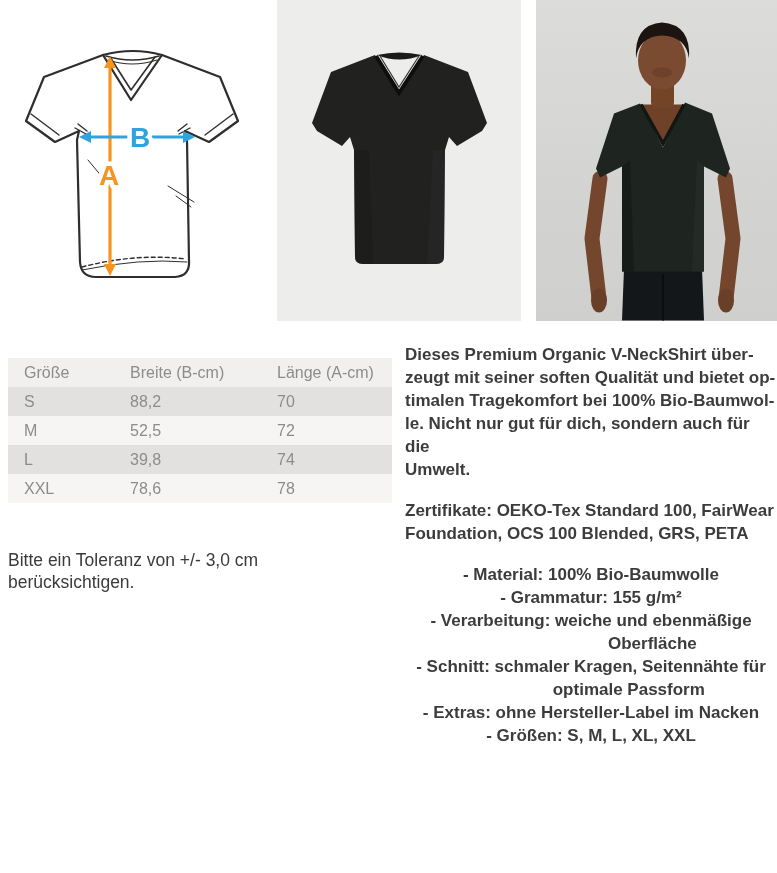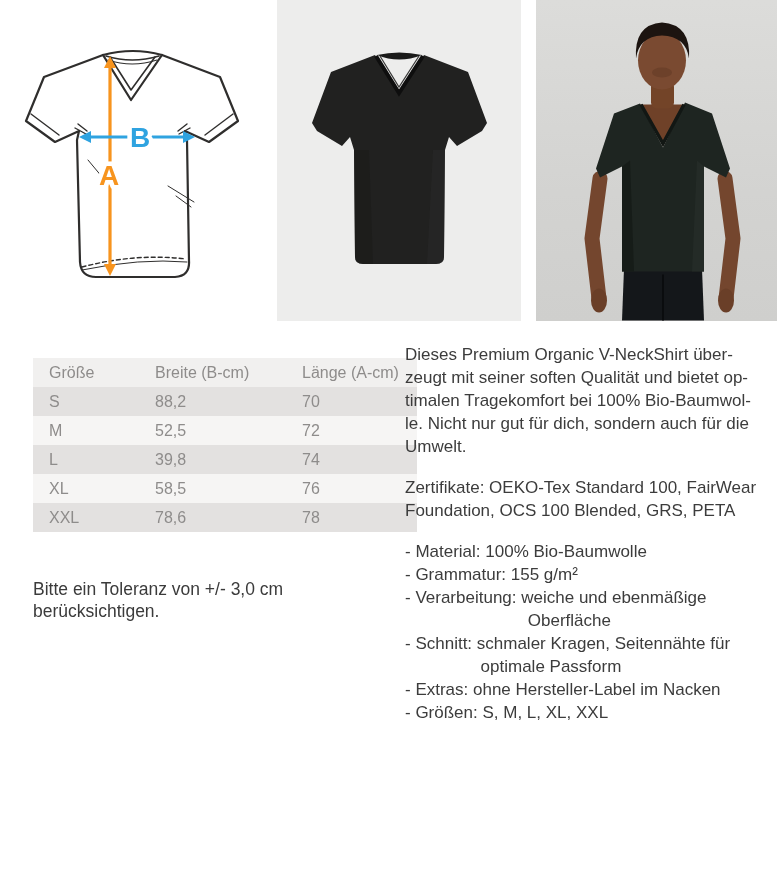--- a/index.html
+++ b/index.html
@@ -14,22 +14,22 @@
   .gallery { display: flex; height: 321px; align-items: stretch; }
   .img-box { position: relative; overflow: hidden; }
   .img-diagram { width: 277px; background: #ffffff; }
   .img-product { width: 244px; background: #ededec; }
   .gallery-gap { width: 15px; background: #ffffff; }
   .img-model { flex: 1; background: linear-gradient(180deg, #dcdcda 0%, #d3d3d1 60%, #cfcfcd 100%); }
   .img-box svg { display: block; width: 100%; height: 100%; }
 
   
   .content { display: flex; margin-top: 22px; }
-  .left-col { width: 392px; padding-left: 25px; }
-  .right-col { width: 372px; margin-left: 13px; }
+  .left-col { width: 392px; }
+  .right-col { width: 372px; margin-left: 13px; font-weight: bold; }
 
   
   table.size-table {
     border-collapse: collapse;
     table-layout: fixed;
     margin: 15px 0 0 8px;
     width: 384px;
   }
   table.size-table col.c1 { width: 106px; }
   table.size-table col.c2 { width: 147px; }
@@ -56,21 +56,21 @@
   }
 
   
   .right-col p {
     margin: 0 0 18px 0;
     font-size: 17px;
     line-height: 23px;
     color: #3c3c3c;
     white-space: pre-wrap;
   }
-  .right-col p:last-child { margin-bottom: 0; }
+  .right-col p:last-child { margin-bottom: 0; text-align: center; }
 
   
   .measure-label {
     font-family: "Liberation Sans", sans-serif;
     font-weight: bold;
     font-size: 28px;
     paint-order: stroke;
     stroke: #ffffff;
     stroke-width: 9px;
     stroke-linejoin: round;
@@ -213,25 +213,20 @@
           </tr>
           <tr>
             <td>M</td>
             <td>52,5</td>
             <td>72</td>
           </tr>
           <tr>
             <td>L</td>
             <td>39,8</td>
             <td>74</td>
-          </tr>
-          <tr>
-            <td>XL</td>
-            <td>58,5</td>
-            <td>76</td>
           </tr>
           <tr>
             <td>XXL</td>
             <td>78,6</td>
             <td>78</td>
           </tr>
         </tbody>
     </table>
     <div class="tolerance-note">Bitte ein Toleranz von +/- 3,0 cm berücksichtigen.</div>
   </div>

